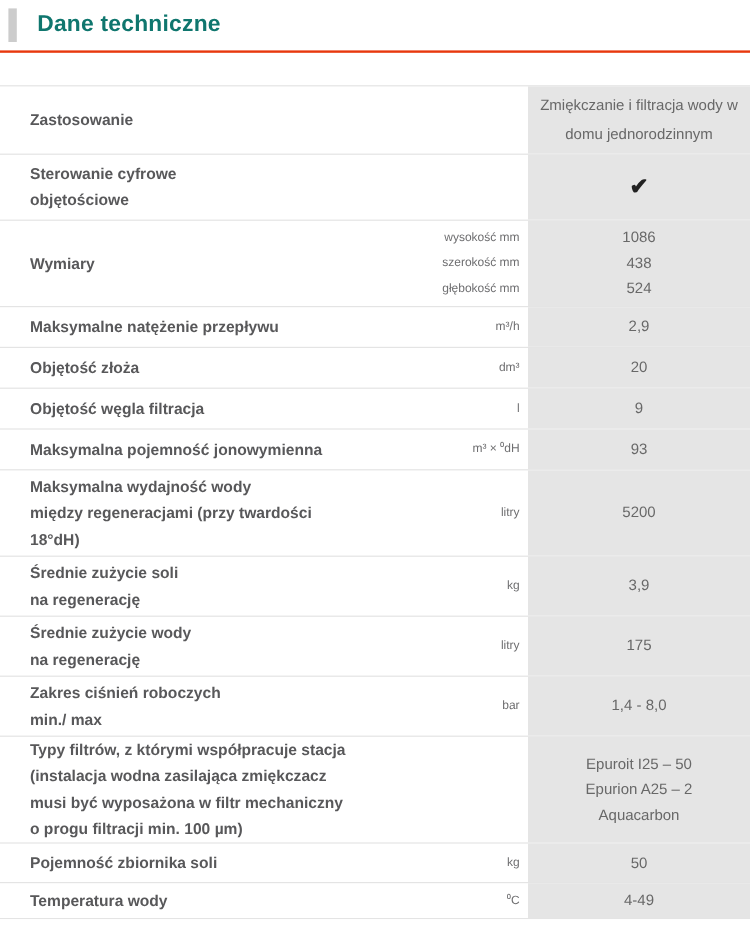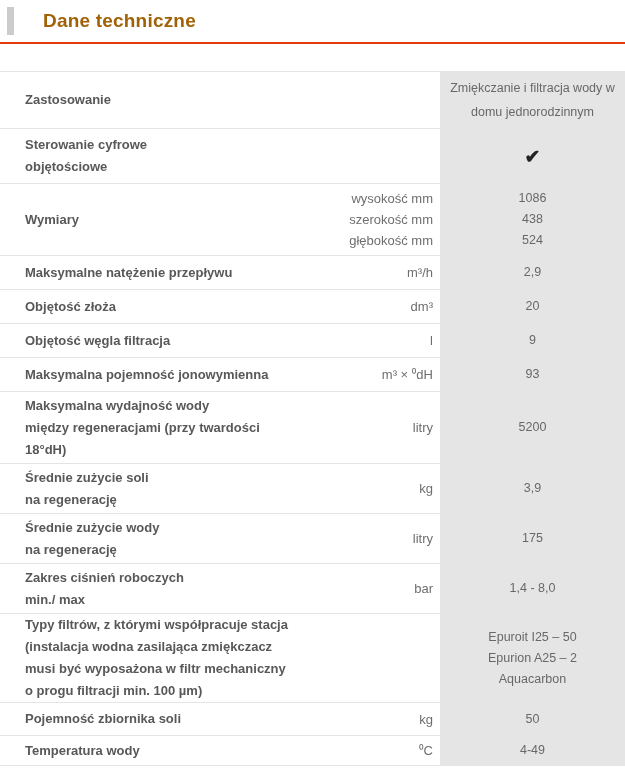--- a/index.html
+++ b/index.html
@@ -23,22 +23,22 @@
     width: 7px;
     height: 28px;
     background: #cccccc;
     margin-left: 7px;
     margin-right: 14px;
     flex: 0 0 auto;
   }
   .page-title {
     font-size: 19px;
     font-weight: bold;
-    color: #a16207;
-    margin: 15px;
+    color: #0f766e;
+    margin: 3px;
     letter-spacing: 0.2px;
   }
   .header-rule {
     height: 2px;
     background: #e8380d;
     margin-top: 5px;
   }
   
   .spec-table {
     margin-top: 27px;
@@ -61,21 +61,21 @@
     font-size: 13px;
     font-weight: bold;
     color: #58585a;
     line-height: 22px;
   }
   .unit {
     flex: 0 0 100px;
     width: 100px;
     text-align: right;
     padding-right: 7px;
-    font-size: 13px;
+    font-size: 10px;
     color: #6e6e70;
     line-height: 21px;
   }
   .value {
     flex: 0 0 185px;
     width: 185px;
     align-self: stretch;
     background: #e5e5e5;
     display: flex;
     flex-direction: column;

